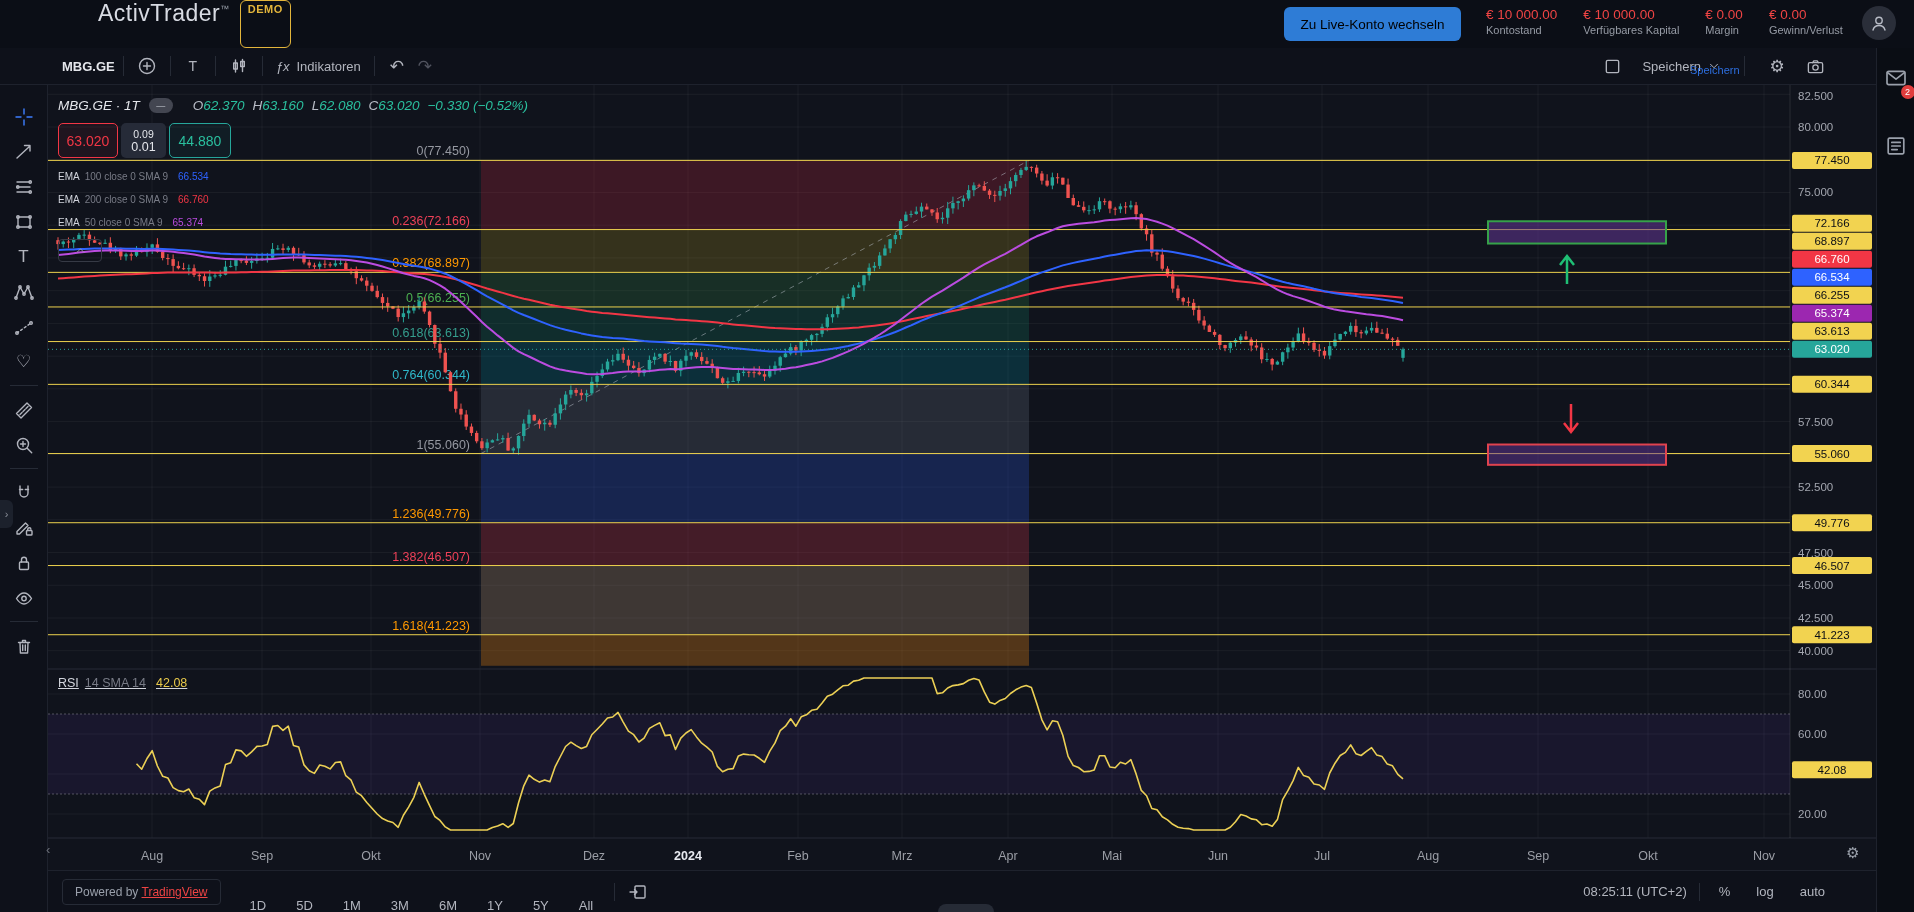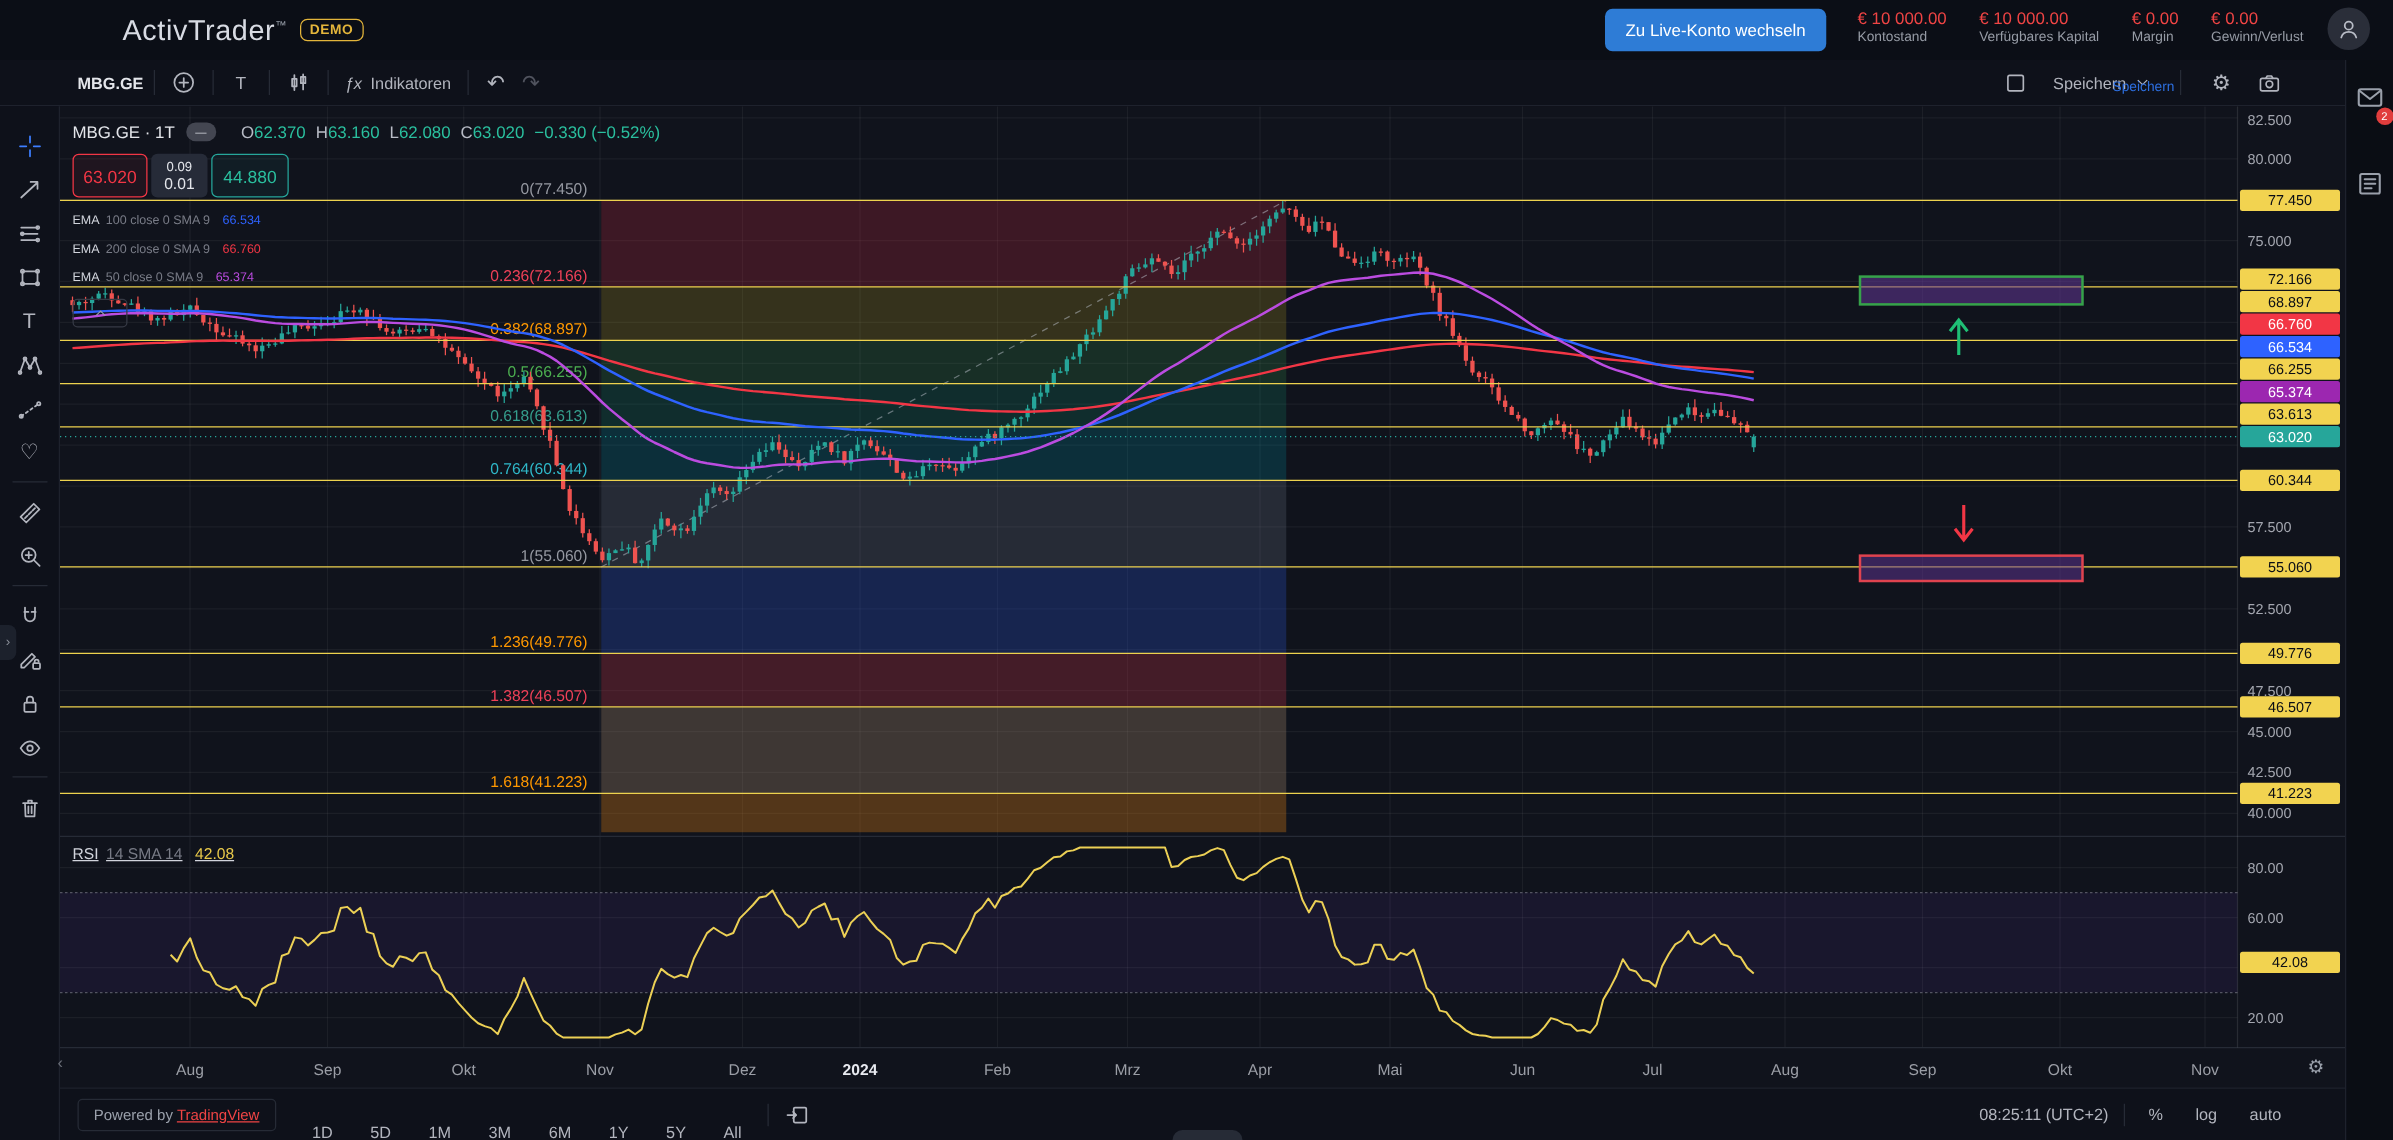--- a/index.html
+++ b/index.html
@@ -3,27 +3,27 @@
 <meta charset="utf-8">
 <style>
   * { margin:0; padding:0; box-sizing:border-box; }
   html,body { width:1914px; height:912px; overflow:hidden; background:#0c0f17;
               font-family:"Liberation Sans", sans-serif; color:#d1d4dc; }
   .abs { position:absolute; }
   svg.ic { stroke:currentColor; fill:none; stroke-width:1.4; stroke-linecap:round; stroke-linejoin:round; }
 
   
   #header { position:absolute; left:0; top:0; width:1914px; height:48px; background:#0b0e16;
-            display:flex; align-items:center; }
+            display:flex; }
   #logo { margin-left:98px; font-size:23px; letter-spacing:.5px; color:#d8dbe3; font-weight:400; }
   #logo sup { font-size:9px; color:#9aa0ab; }
   #demo-badge { margin-left:10px; border:1.5px solid #e3b53b; color:#e3b53b; font-size:11px;
                 font-weight:bold; border-radius:6px; padding:2px 7px; letter-spacing:.5px; }
   #live-btn { position:absolute; left:1284px; top:7px; width:177px; height:34px; background:#2e7cd6;
-              border:none; border-radius:6px; color:#ffffff; font-size:13.5px; font-family:inherit; cursor:pointer; }
+              border:none; border-radius:6px; color:#000000; font-size:13.5px; font-family:inherit; cursor:pointer; }
   #stats { position:absolute; left:1486px; top:7px; display:flex; gap:26px; }
   .stat .v { font-size:13.5px; color:#ef4444; white-space:nowrap; }
   .stat .l { font-size:11px; color:#969ba5; margin-top:2px; white-space:nowrap; }
   #avatar { position:absolute; left:1862px; top:6px; width:34px; height:34px; border-radius:50%;
             background:#2a2e39; display:flex; align-items:center; justify-content:center; color:#b8bcc6; }
 
   
   #toolbar { position:absolute; left:0; top:48px; width:1876px; height:37px; background:#0e111a;
              border-bottom:1px solid #1e222d; display:flex; align-items:center; }
   #toolbar .sym { font-size:13px; font-weight:bold; color:#e4e6eb; margin-left:18px;padding-left:44px; }
@@ -47,21 +47,21 @@
   
   #rightrail { position:absolute; left:1876px; top:48px; width:38px; height:864px; background:#0a0d14;
                border-left:1px solid #1e222d; display:flex; flex-direction:column; align-items:center;
                padding-top:18px; gap:40px; }
   .rricon { position:relative; color:#9aa0ab; cursor:pointer; }
   #mail-badge { position:absolute; right:-7px; bottom:-5px; background:#e13d3d; color:#fff; font-size:9px;
                 width:14px; height:14px; border-radius:50%; display:flex; align-items:center; justify-content:center; }
 
   
   #legend { position:absolute; left:58px; top:98px; z-index:5; }
-  #legend-row1 { display:flex; align-items:center; font-size:13.5px; }
+  #legend-row1 { display:flex; align-items:center; font-size:13.5px;font-style:italic; }
   #legend-title { color:#e4e6eb; margin-right:9px; }
   #legend-pill { background:#434651; color:#cfd2da; border-radius:8px; font-size:9px; width:24px; height:15px;
                  display:flex; align-items:center; justify-content:center; margin-right:12px; cursor:pointer; }
   .okey { color:#b8bcc6; margin-left:8px; }
   .oval { color:#2abf9e; }
   #quote-row { display:flex; align-items:center; margin-top:10px; }
   .qbtn { width:60px; height:35px; border-radius:5px; display:flex; align-items:center; justify-content:center;
           font-size:14px; cursor:pointer; }
   #sell-btn { border:1px solid #f23645; color:#f23645; background:rgba(242,54,69,.07); }
   #spread-box { width:45px; height:35px; background:#262b38; border-radius:5px; margin:0 3px;

